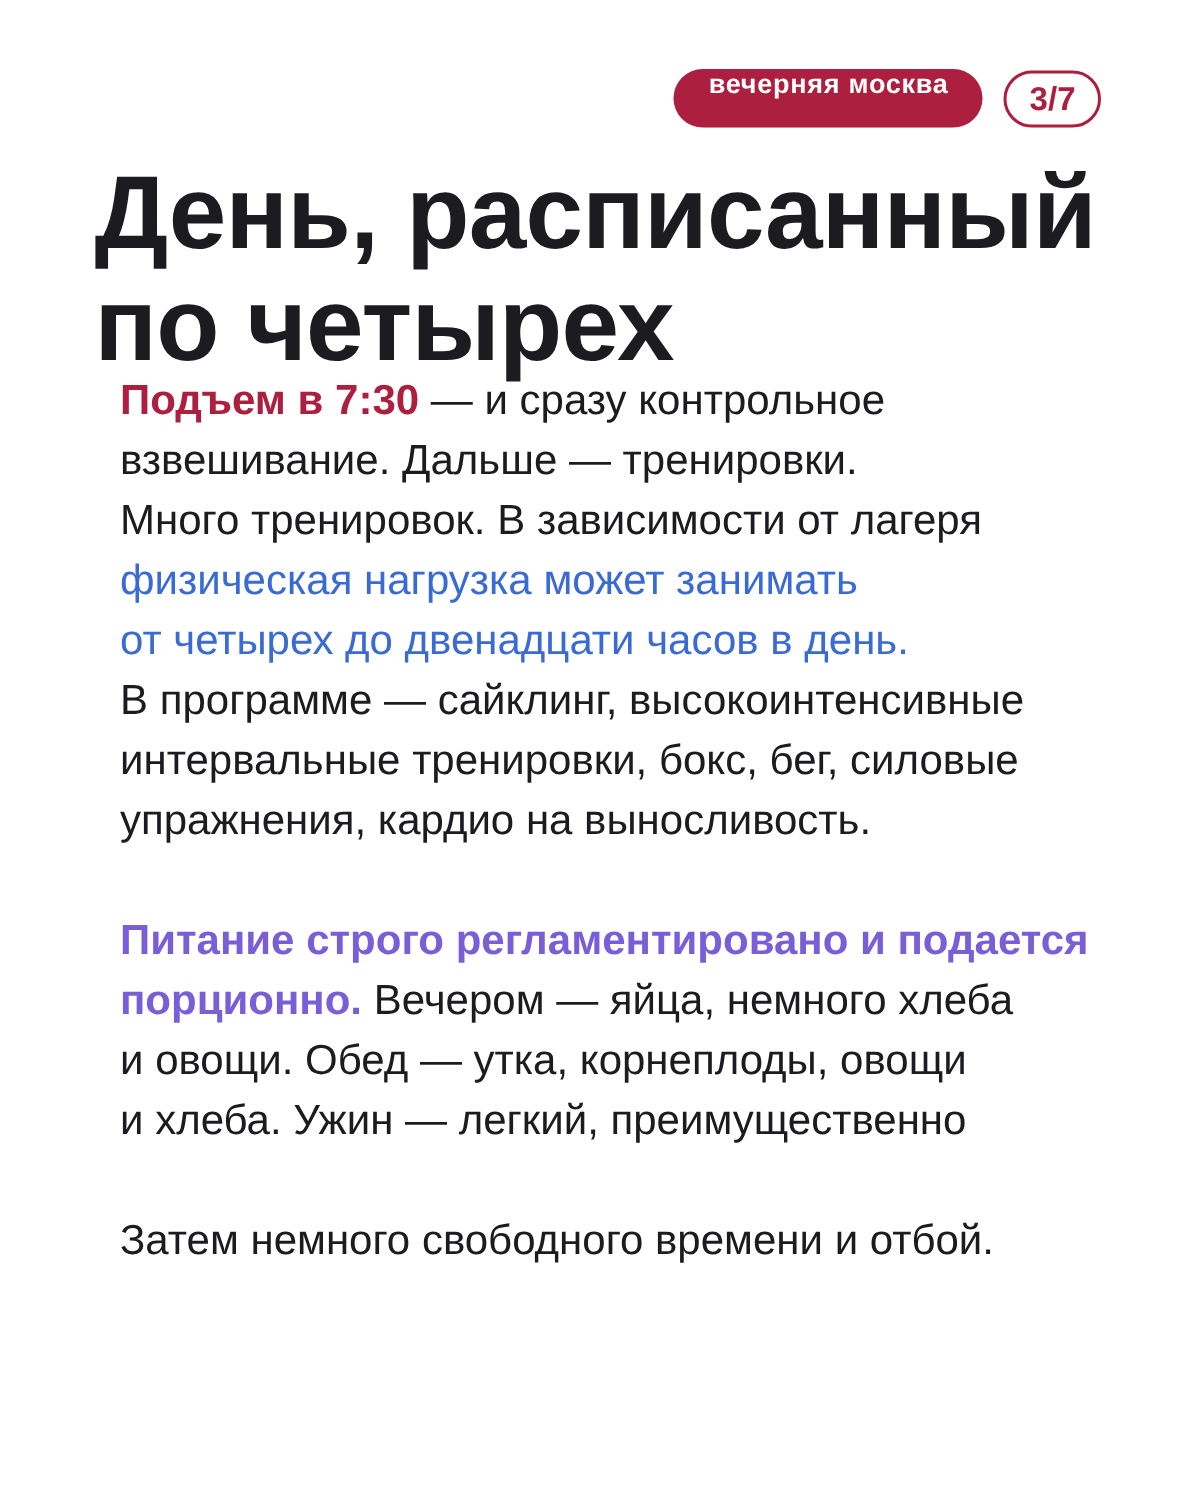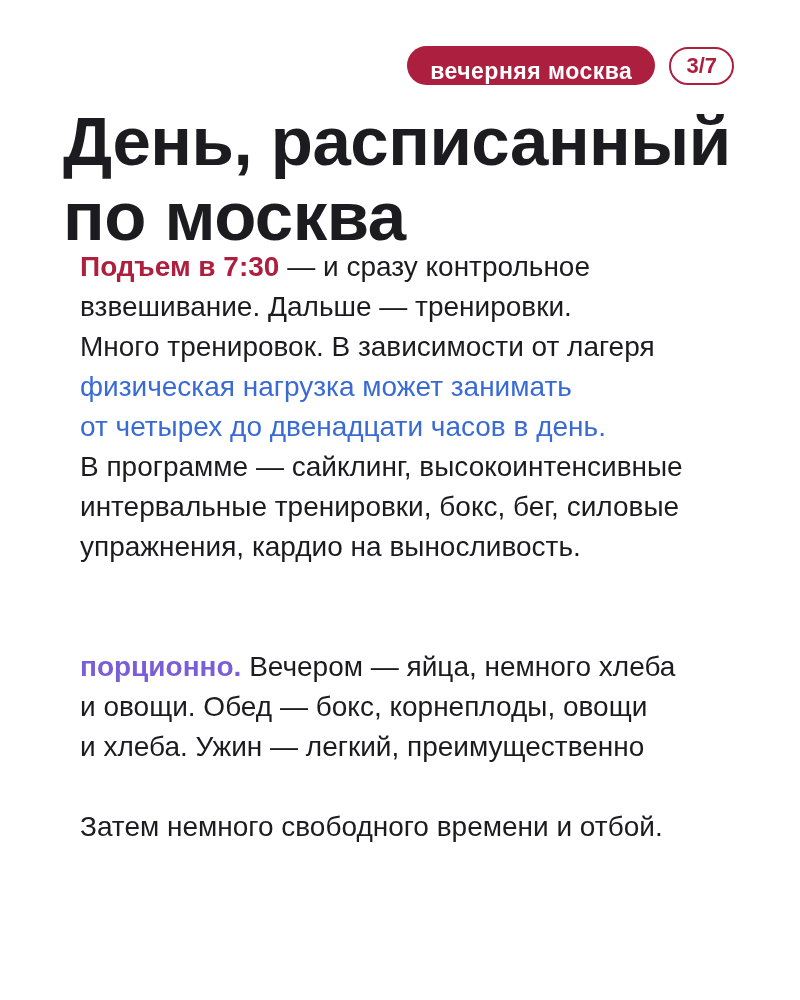--- a/index.html
+++ b/index.html
@@ -23,22 +23,22 @@
     align-items: center;
     gap: 14px;
   }
   .brand-badge {
     background: var(--accent-red, #ad1f3f);
     color: #ffffff;
     height: 39px;
     border-radius: 20px;
     padding: 0 23px;
     display: flex;
-    align-items: flex-end;
-    font-size: 23px;
+    align-items: flex-start;
+    font-size: 18px;
     font-weight: 700;
     letter-spacing: 0.5px;
     white-space: nowrap;
   }
   .counter-pill {
     border: 2.5px solid var(--accent-red, #ad1f3f);
     color: var(--accent-red, #ad1f3f);
     height: 34px;
     border-radius: 20px;
     padding: 0 15px;
@@ -95,23 +95,23 @@
 
   <div class="top-row">
     <div class="brand-badge">
         <span>вечерняя москва</span>
       </div>
     <div class="counter-pill">
         <span>3/7</span>
       </div>
   </div>
 
-  <h1 class="page-title"><span>День, расписанный</span><br><span>по москва</span></h1>
+  <h1 class="page-title"><span>День, расписанный</span><br><span>по четырех</span></h1>
 
   <div class="body-text">
 
     <p><span class="hl-red">Подъем в 7:30</span><span> — и сразу контрольное</span><br><span>взвешивание. Дальше — тренировки.</span><br><span>Много тренировок. В зависимости от лагеря</span><br><span class="hl-blue">физическая нагрузка может занимать</span><br><span class="hl-blue">от четырех до двенадцати часов в день.</span><br><span>В программе — сайклинг, высокоинтенсивные</span><br><span>интервальные тренировки, бокс, бег, силовые</span><br><span>упражнения, кардио на выносливость.</span></p>
 
-    <p><br><span class="hl-purple">порционно.</span><span> Вечером — яйца, немного хлеба</span><br><span>и овощи. Обед — бокс, корнеплоды, овощи</span><br><span>и хлеба. Ужин — легкий, преимущественно</span><br><br><span>Затем немного свободного времени и отбой.</span></p>
+    <p><span class="hl-purple">Питание строго регламентировано и подается</span><br><span class="hl-purple">порционно.</span><span> Вечером — яйца, немного хлеба</span><br><span>и овощи. Обед — утка, корнеплоды, овощи</span><br><span>и хлеба. Ужин — легкий, преимущественно</span><br><br><span>Затем немного свободного времени и отбой.</span></p>
 
   </div>
 
 </div>
 
 </body></html>

